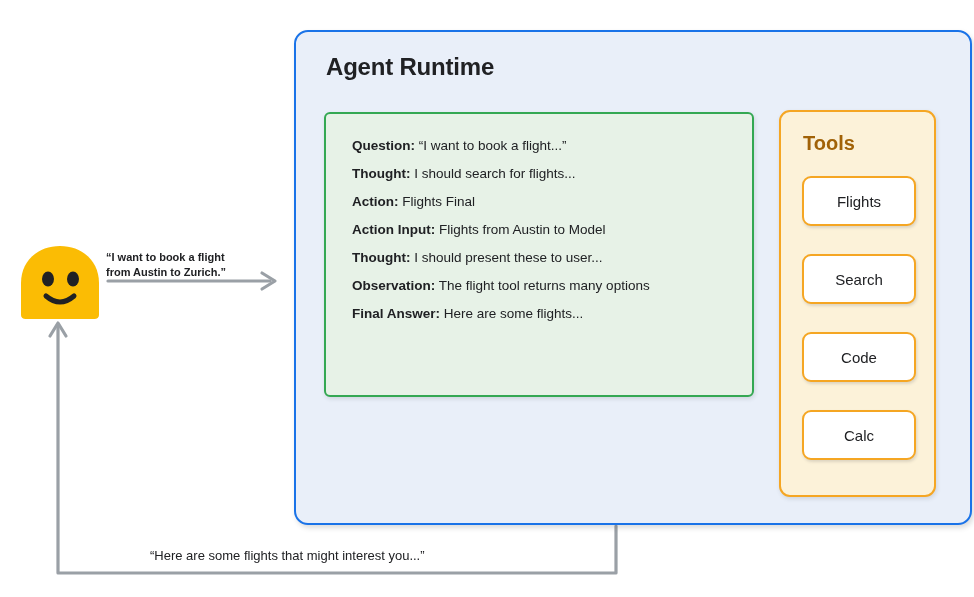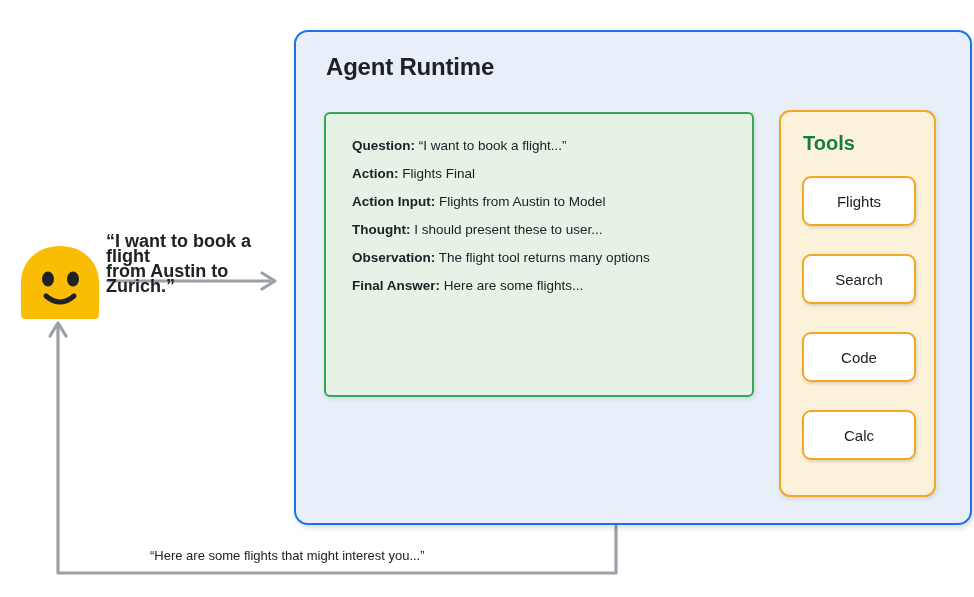--- a/index.html
+++ b/index.html
@@ -38,23 +38,23 @@
     left: 19px;
     top: 243px;
     width: 82px;
     height: 77px;
   }
 
   
   #request-label {
     position: absolute;
     left: 106px;
-    top: 234px;
+    top: 250px;
     width: 178px;
-    font-size: 18px;
+    font-size: 11px;
     font-weight: bold;
     line-height: 15px;
     color: #202124;
     text-align: left;
     white-space: pre-line;
   }
 
   
   #response-label {
     position: absolute;
@@ -152,21 +152,21 @@
     border-radius: 11px;
     box-sizing: border-box;
     box-shadow: 1px 2px 4px rgba(60,64,67,0.14);
   }
   #tools-title {
     position: absolute;
     left: 22px;
     top: 20px;
     font-size: 20px;
     font-weight: bold;
-    color: #15803d;
+    color: #a16207;
     text-align: right;
   }
   #tool-list {
     position: absolute;
     left: 21px;
     top: 64px;
     width: 114px;
   }
   .tool-pill {
     width: 114px;
@@ -219,20 +219,24 @@
   <div id="runtime">
 
     <div id="runtime-title">Agent Runtime</div>
 
     <div id="trace">
       <div class="trace-line">
         <span class="lbl">Question:</span>
         <span class="val">“I want to book a flight...”</span>
       </div>
       <div class="trace-line">
+        <span class="lbl">Thought:</span>
+        <span class="val">I should search for flights...</span>
+      </div>
+      <div class="trace-line">
         <span class="lbl">Action:</span>
         <span class="val">Flights Final</span>
       </div>
       <div class="trace-line">
         <span class="lbl">Action Input:</span>
         <span class="val">Flights from Austin to Model</span>
       </div>
       <div class="trace-line">
         <span class="lbl">Thought:</span>
         <span class="val">I should present these to user...</span>

